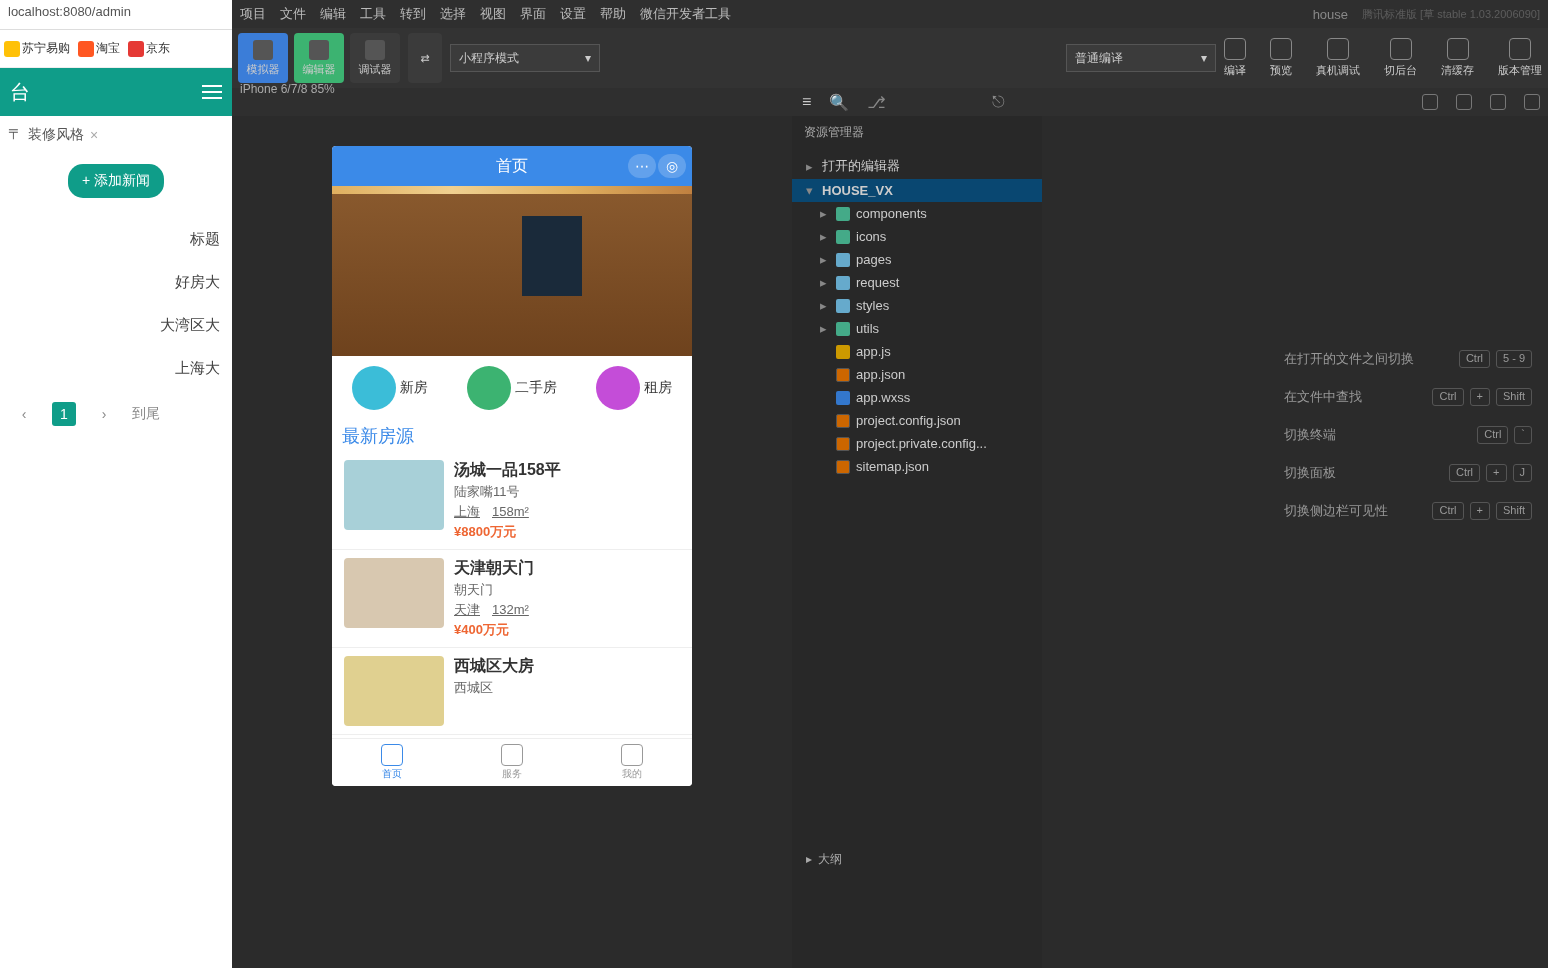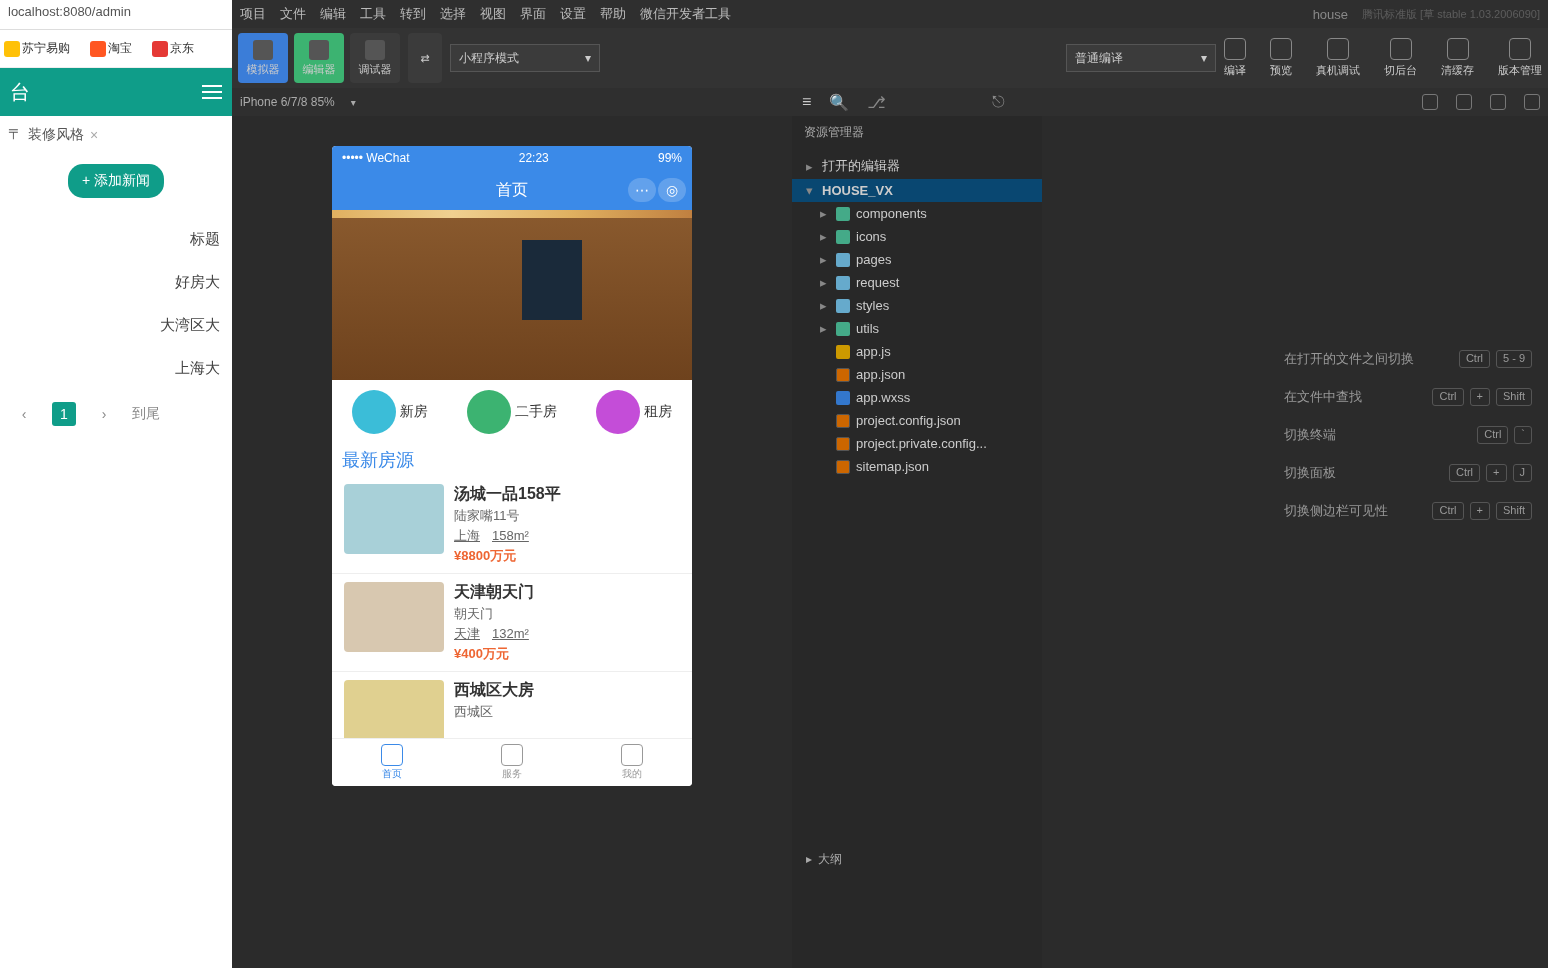--- a/index.html
+++ b/index.html
@@ -1,21 +1,21 @@
 <!DOCTYPE html>
 <html><head>
 <meta charset="utf-8">
 <style>
 * { margin: 0; padding: 0; box-sizing: border-box; font-family: -apple-system, "Microsoft YaHei", sans-serif; }
 body { width: 1548px; height: 968px; background: #2b2b2b; overflow: hidden; position: relative; }
 
 
 .left-panel { position: absolute; left: 0; top: 0; width: 232px; height: 968px; background: #fff; }
 .url-bar { height: 30px; background: #fff; border-bottom: 1px solid #ddd; padding: 4px 8px; color: #555; font-size: 13px; }
-.bookmarks { height: 38px; display: flex; align-items: center; padding: 0 4px; gap: 20px; border-bottom: 1px solid #eee; }
+.bookmarks { height: 38px; display: flex; align-items: center; padding: 0 4px; gap: 8px; border-bottom: 1px solid #eee; }
 .bm { display: flex; align-items: center; font-size: 12px; color: #333; gap: 2px; }
 .bm-icon { width: 16px; height: 16px; border-radius: 3px; display: inline-block; }
 .admin-head { height: 48px; background: #0f9d89; display: flex; align-items: center; justify-content: space-between; padding: 0 10px; }
 .admin-head .t { color: #fff; font-size: 20px; }
 .ham { width: 20px; height: 14px; display: flex; flex-direction: column; justify-content: space-between; }
 .ham span { height: 2px; background: #fff; }
 .breadcrumb { display: flex; align-items: center; padding: 10px 8px; color: #555; font-size: 14px; gap: 6px; }
 .add-btn { background: #0f9d89; color: #fff; padding: 8px 14px; margin: 10px auto; display: inline-block; font-size: 14px; border-radius: 15px; }
 .add-wrap { text-align: center; }
 .list { padding-top: 10px; }
@@ -36,21 +36,21 @@
 .tool-btn.green { background: #3cb371; }
 .tool-btn .icn { width: 20px; height: 20px; border-radius: 3px; background: #555; }
 .tool-sel { flex: 0 0 150px; height: 28px; background: #3b3b3b; border: 1px solid #555; color: #ccc; font-size: 12px; display: flex; align-items: center; padding: 0 8px; justify-content: space-between; }
 .tool-sel::after { content: "▾"; }
 .spacer { flex: 1; }
 .right-tools { display: flex; gap: 24px; }
 .rt { display: flex; flex-direction: column; align-items: center; font-size: 11px; color: #ccc; gap: 3px; }
 .rt .ri { width: 22px; height: 22px; border: 1px solid #888; border-radius: 4px; }
 
 .sub-bar { height: 28px; background: #2f2f2f; display: flex; align-items: center; padding: 0 8px; font-size: 12px; color: #aaa; justify-content: space-between; }
-.sub-bar .dev { display: flex; align-items: center; gap: 16px; }
+.sub-bar .dev { display: flex; align-items: center; gap: 16px; flex-direction: column; }
 .sub-icons { display: flex; gap: 18px; }
 .sub-icons span { width: 16px; height: 16px; border: 1px solid #777; border-radius: 3px; }
 
 
 .sim-area { position: absolute; left: 0; top: 116px; width: 560px; bottom: 0; background: #2b2b2b; display: flex; justify-content: center; padding-top: 30px; }
 .phone { width: 360px; height: 640px; background: #fff; position: relative; overflow: hidden; border-radius: 4px; }
 .status-bar { height: 24px; background: #3b8ae8; color: #fff; display: flex; align-items: center; justify-content: space-between; padding: 0 10px; font-size: 12px; }
 .nav-bar { height: 40px; background: #3b8ae8; color: #fff; display: flex; align-items: center; justify-content: center; position: relative; font-size: 16px; }
 .nav-caps { position: absolute; right: 6px; display: flex; gap: 2px; }
 .cap { width: 28px; height: 24px; background: rgba(255,255,255,0.2); border-radius: 12px; display: flex; align-items: center; justify-content: center; font-size: 14px; }
@@ -223,25 +223,20 @@
     <div class="sub-icons">
       <span></span>
       <span></span>
       <span></span>
       <span></span>
     </div>
   </div>
 
   <div class="sim-area">
     <div class="phone">
-      <div class="status-bar">
-        <span>••••• WeChat</span>
-        <span>22:23</span>
-        <span>99%</span>
-      </div>
       <div class="nav-bar">
         <span>首页</span>
         <div class="nav-caps">
           <span class="cap">⋯</span>
           <span class="cap">◎</span>
         </div>
       </div>
       <div class="banner">
           <div class="poster"></div>
         </div>

